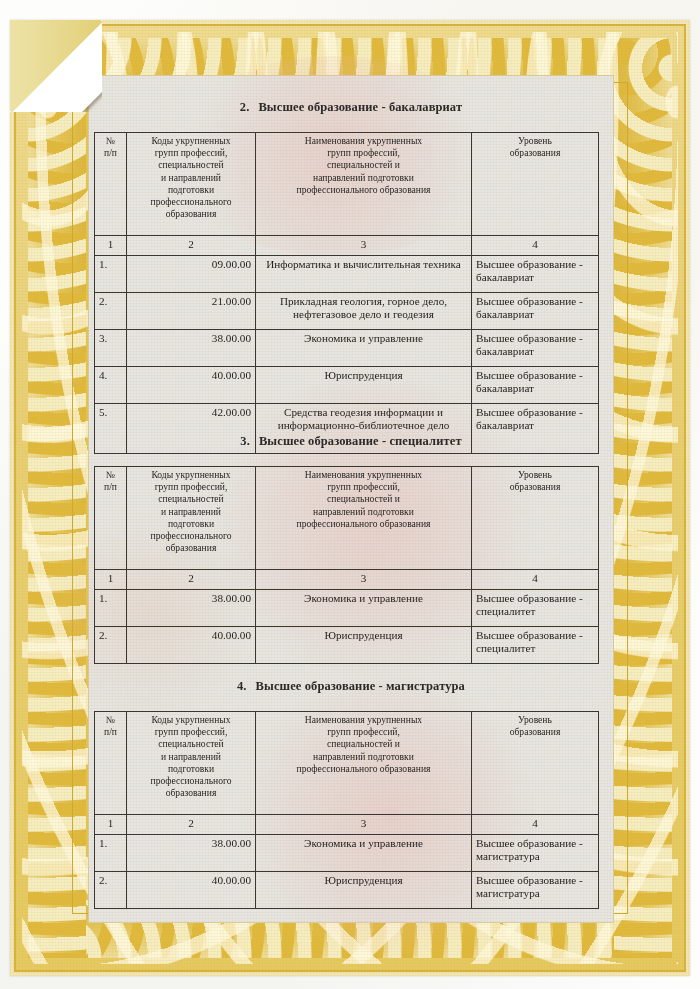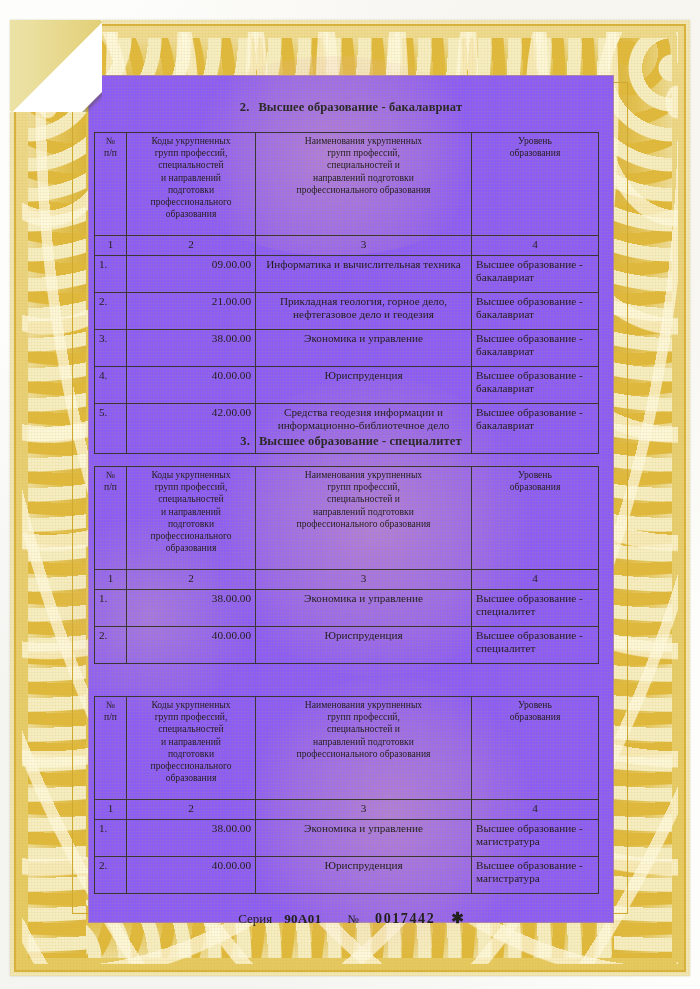--- a/index.html
+++ b/index.html
@@ -67,21 +67,21 @@
       repeating-radial-gradient(ellipse 22px 34px at 26px 70px, rgba(255,250,225,.75) 0 10px, rgba(255,250,225,0) 11px 70px),
       repeating-radial-gradient(ellipse 22px 34px at 654px 70px, rgba(255,250,225,.75) 0 10px, rgba(255,250,225,0) 11px 70px);
   }
   .frame-inner-line{
     position:absolute;left:62px;top:62px;right:62px;bottom:62px;
     border:1px solid #cfa92f;
   }
   
   .panel{
     position:absolute;left:78px;top:55px;width:524px;height:846px;
-    background:#8b5cf6;
+    background:#e5e5e5;
     border:1px solid rgba(203,172,80,.45);
   }
   
   .bloom{
     position:absolute;pointer-events:none;border-radius:50%;
     background:radial-gradient(circle, rgba(230,178,176,.40) 0%, rgba(230,178,176,.18) 45%, rgba(230,178,176,0) 72%);
   }
   .bloom.b1{left:80px;top:-20px;width:330px;height:200px;}
   .bloom.b2{left:120px;top:300px;width:330px;height:300px;}
   .bloom.b3{left:150px;top:600px;width:300px;height:280px;}
@@ -290,20 +290,21 @@
               <td class="cell-no" style="height:31px;">2.</td>
               <td class="cell-code">40.00.00</td>
               <td class="cell-name">Юриспруденция</td>
               <td class="cell-lvl">Высшее образование - специалитет</td>
             </tr>
           </tbody>
         </table>
       </div>
 
       <div class="section" style="top:603px;">
+        <div class="sec-title"><span class="num">4.</span><span>Высшее образование - магистратура</span></div>
         <table class="doc" style="margin-top:17px;">
           <colgroup>
               <col class="c1">
               <col class="c2">
               <col class="c3">
               <col class="c4">
             </colgroup>
           <thead>
             <tr>
               <th style="height:97px;"><span>№</span><br><span>п/п</span></th>
@@ -339,23 +340,20 @@
             <tr>
               <td class="cell-no" style="height:31px;">2.</td>
               <td class="cell-code">40.00.00</td>
               <td class="cell-name">Юриспруденция</td>
               <td class="cell-lvl">Высшее образование - магистратура</td>
             </tr>
           </tbody>
         </table>
       </div>
 
-      <div class="footer" style="top:833px;">
-        <span class="lbl">Серия</span><span class="ser">90А01</span><span class="nosign">№</span><span class="digits">0017442</span><span class="star">✱</span>
-      </div>
 
     </div>
   </div>
 
   <div class="fold">
     <div class="cut"></div>
     <div class="flap"></div>
   </div>
 
   <div class="speckle"></div>

